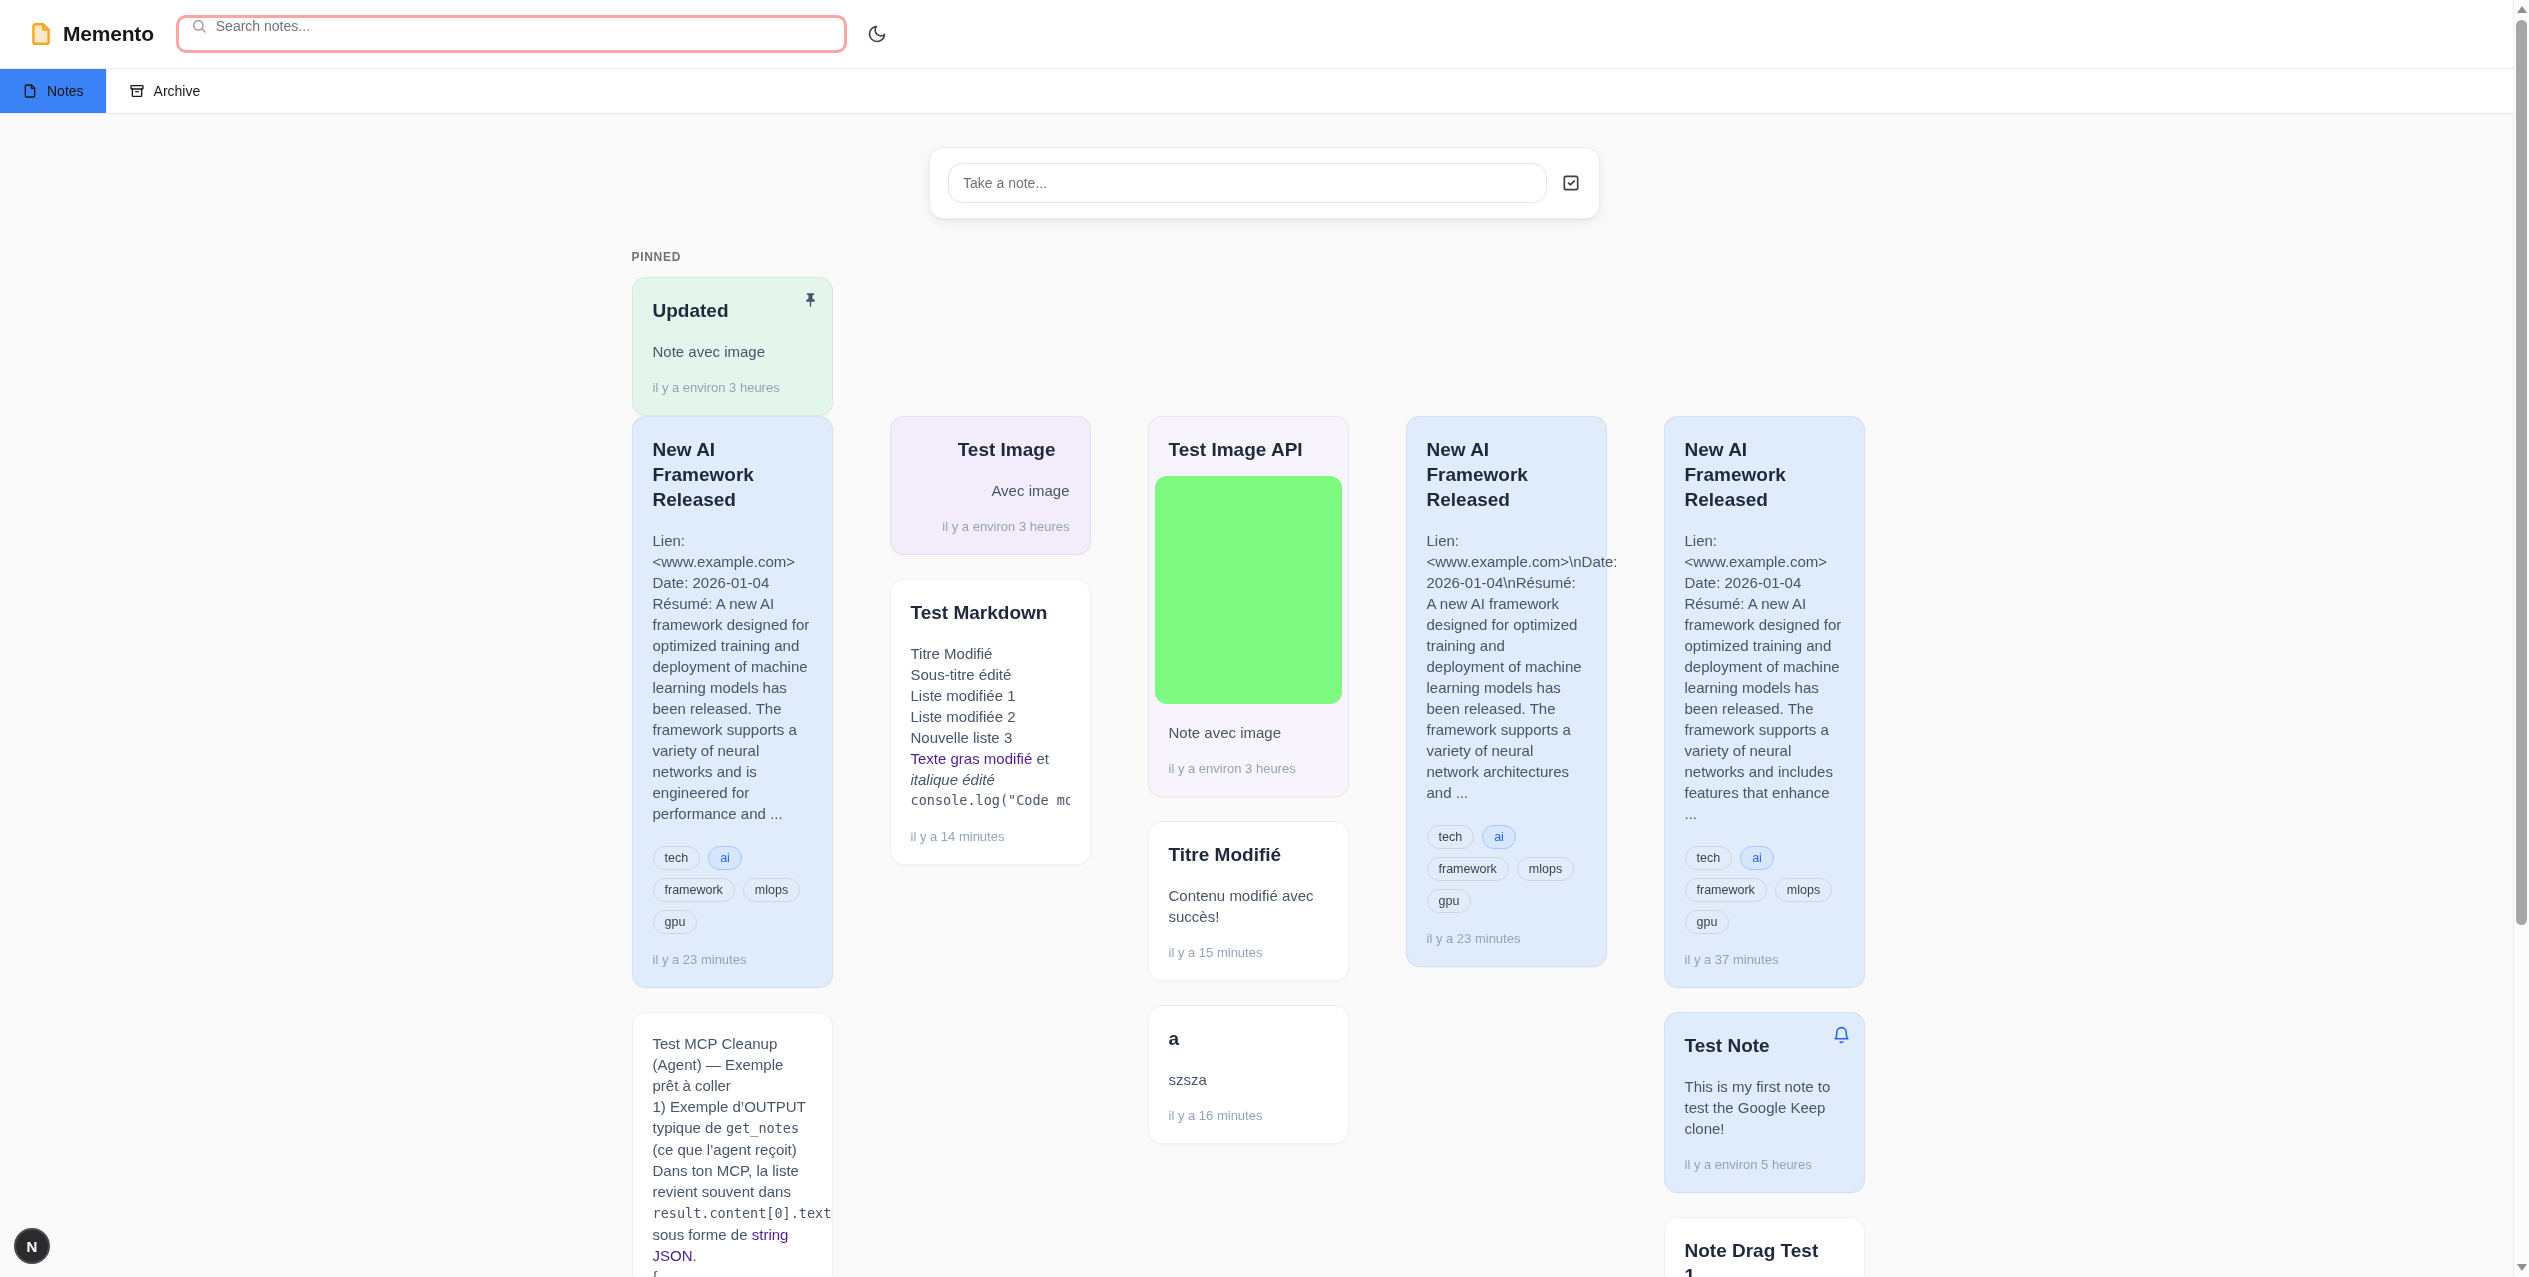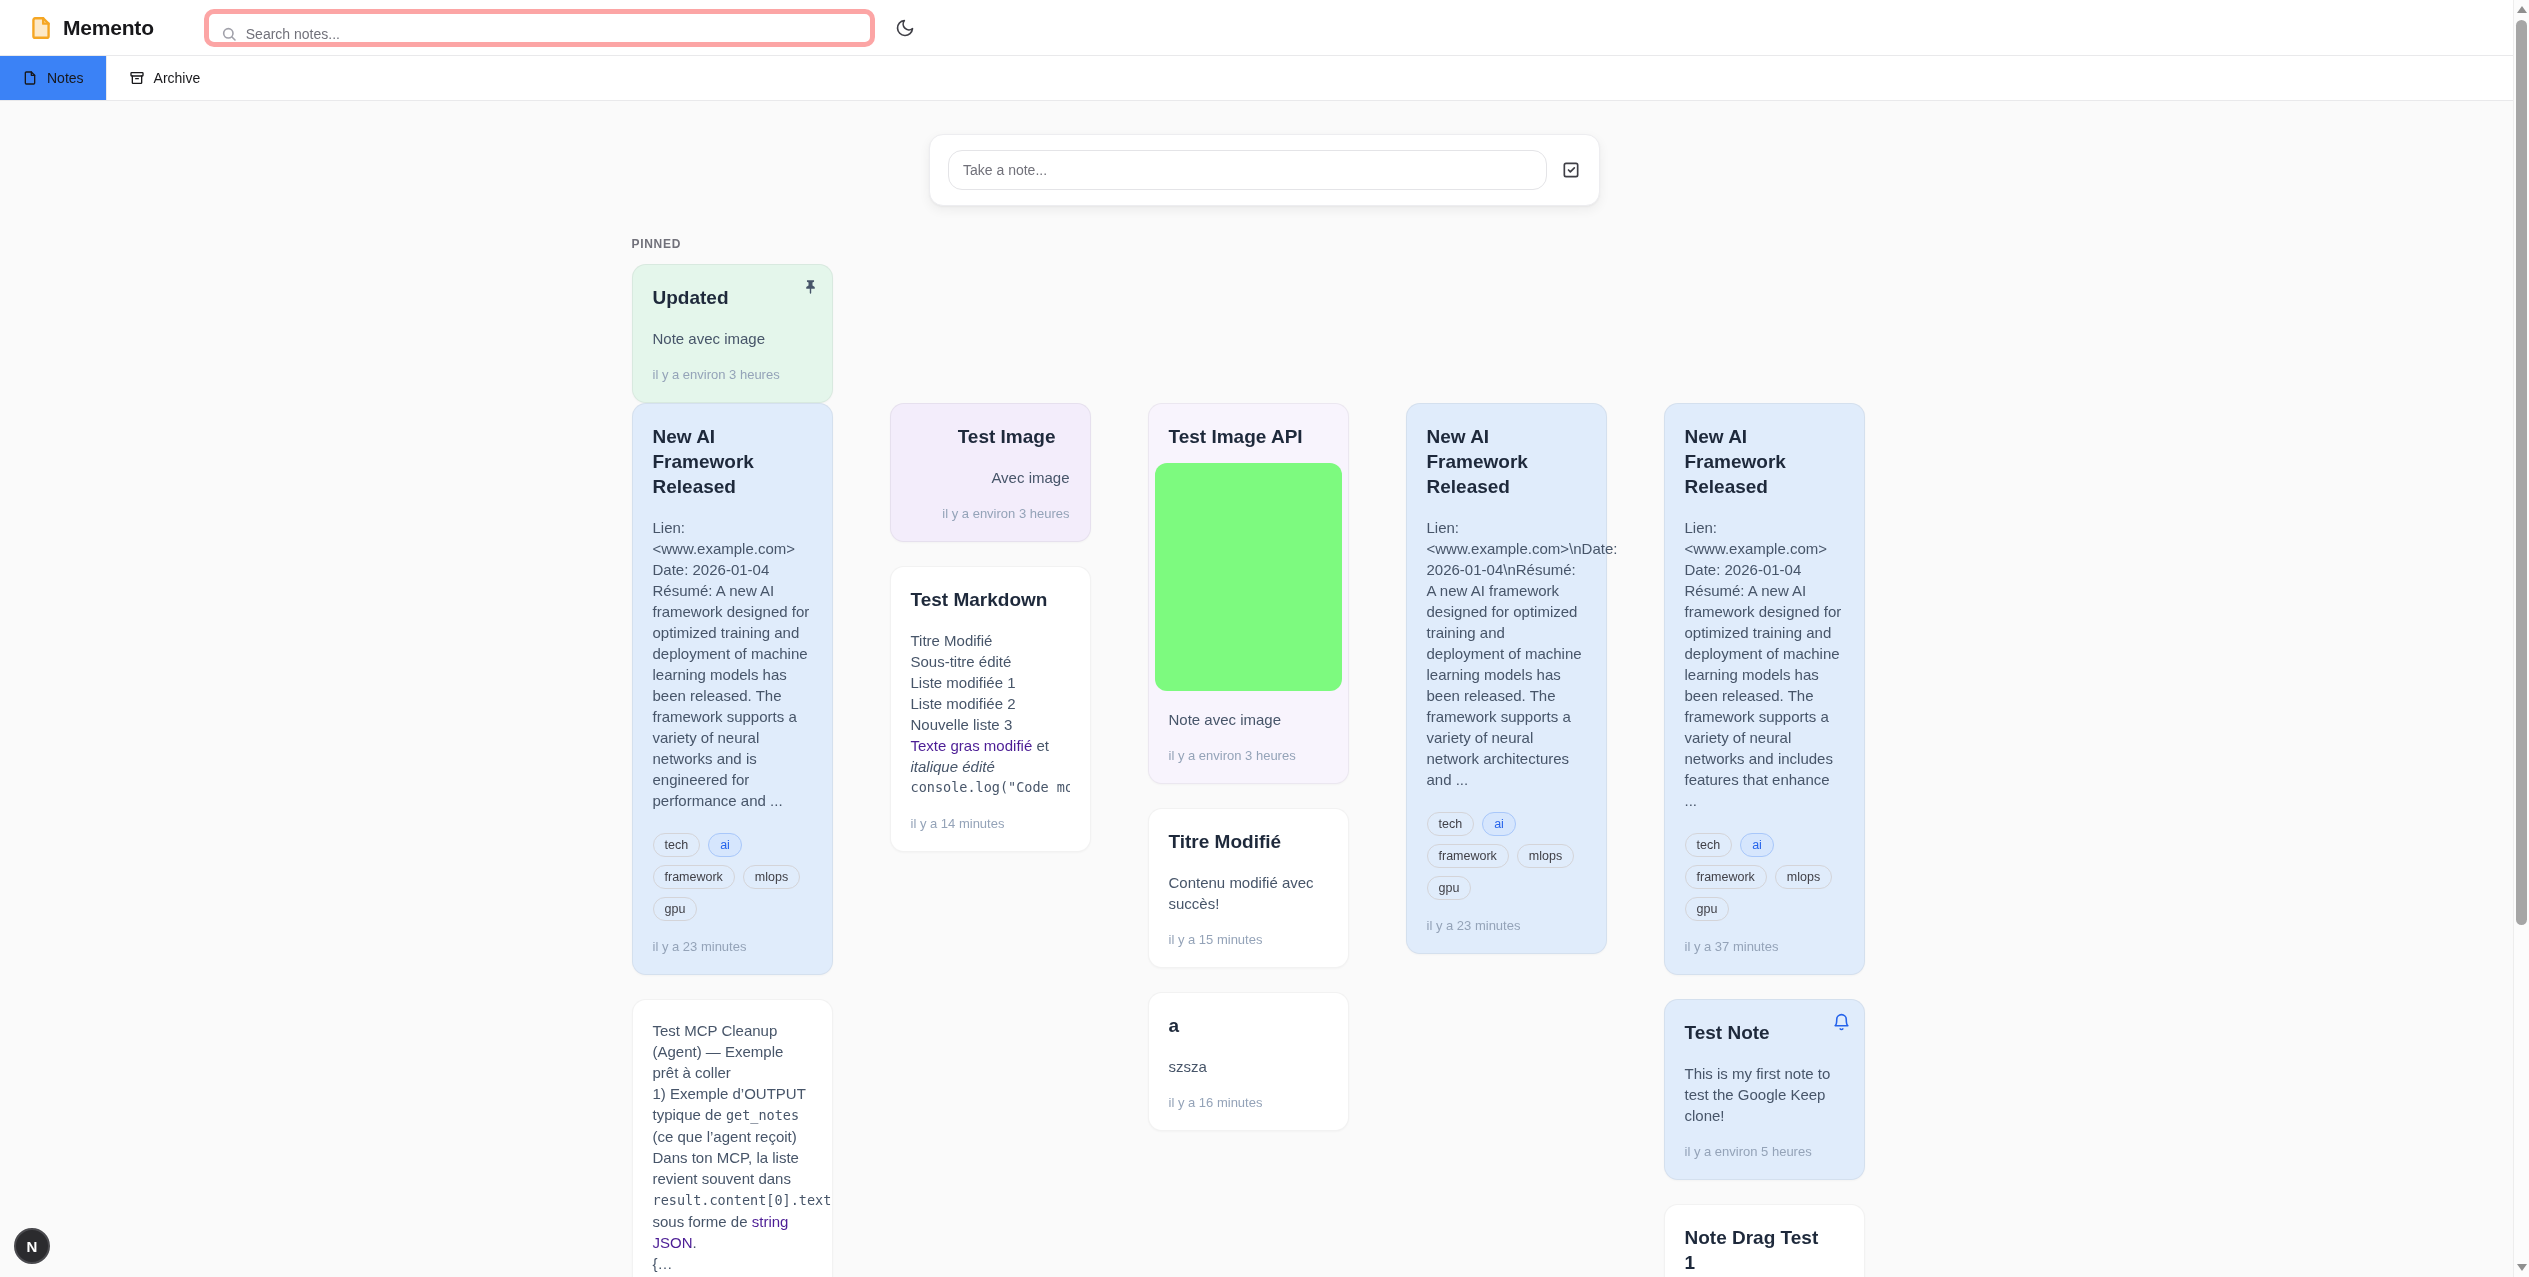--- a/index.html
+++ b/index.html
@@ -4,29 +4,29 @@
 <style>
   * { margin:0; padding:0; box-sizing:border-box; }
   html,body { width:2529px; height:1277px; overflow:hidden; }
   body {
     font-family:"Liberation Sans", sans-serif;
     background:#fafafa; color:#1e293b;
     position:relative;
   }
   
   .header {
-    height:56px; background:#fff; border-bottom:1px solid #e9e9eb;
+    height:69px; background:#fff; border-bottom:1px solid #e9e9eb;
     display:flex; align-items:center; padding:0 28px;
   }
   .logo { display:flex; align-items:center; gap:9px; margin-right:22px; }
   .logo svg { display:block; }
   .app-title { font-size:21px; font-weight:700; color:#18181b; letter-spacing:-0.2px; }
   .searchbox {
-    width:671px; height:38px; border:5px solid #fca5a5; border-radius:10px;
-    background:#fff; display:flex; align-items:flex-end; padding:0 12px; gap:9px;margin-left:28px;
+    width:671px; height:38px; border:3px solid #fca5a5; border-radius:10px;
+    background:#fff; display:flex; align-items:flex-start; padding:0 12px; gap:9px;
   }
   .searchbox input {
     border:none; outline:none; flex:1; font-size:14px; color:#3f3f46;
     font-family:"Liberation Sans", sans-serif; background:transparent;
   }
   .searchbox input::placeholder { color:#71717a; }
   .icon-btn {
     width:36px; height:36px; margin-left:12px; border:none; background:transparent;
     display:flex; align-items:center; justify-content:center; cursor:pointer; border-radius:8px;
   }

